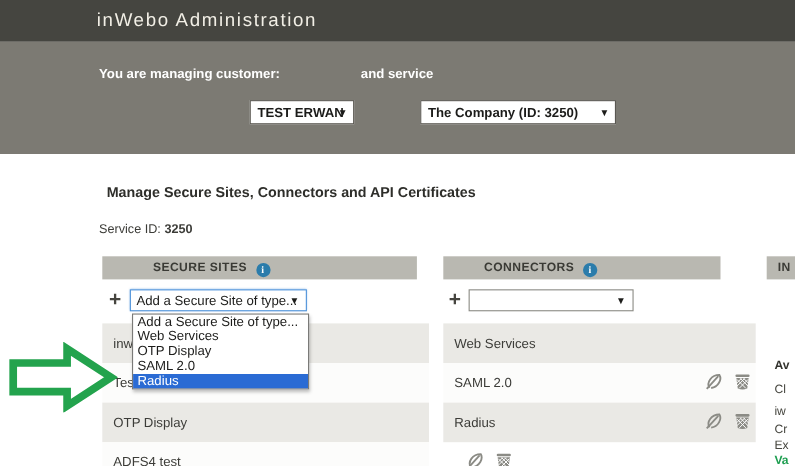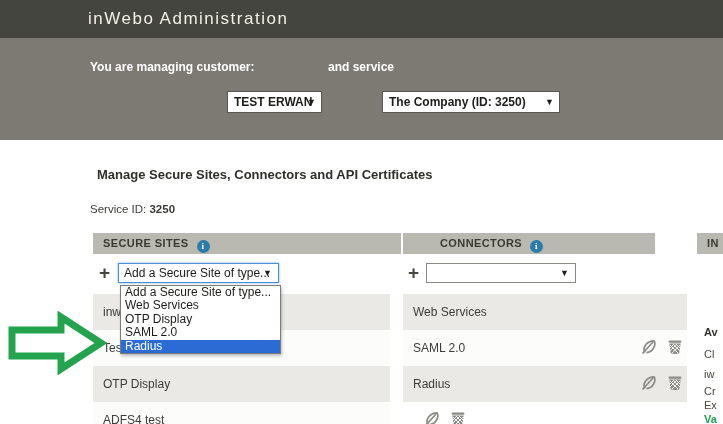--- a/index.html
+++ b/index.html
@@ -108,21 +108,21 @@
 </div>
 
 <div class="content"></div>
 
 <div class="page-heading">Manage Secure Sites, Connectors and API Certificates</div>
 <div class="service-id">
   <span>Service ID:</span>
   <b>3250</b>
 </div>
 
-<div class="panel-header" style="left:93px; top:233px; width:308px;">
+<div class="panel-header" style="left:93px; top:233px; width:286px;padding-left:36px;">
   <span class="ph-text">SECURE SITES</span><span class="info-icon">i</span>
 </div>
 <div class="plus-icon" style="left:99px; top:264px;">+</div>
 <div class="site-select sel-focused" style="left:118px; top:263px; width:161px;">
   <span>Add a Secure Site of type...</span>
   <span class="caret">▼</span>
 </div>
 
 <div class="row row-gray" style="left:93px; top:294px; width:297px;">
   <span class="row-label">inw</span>

